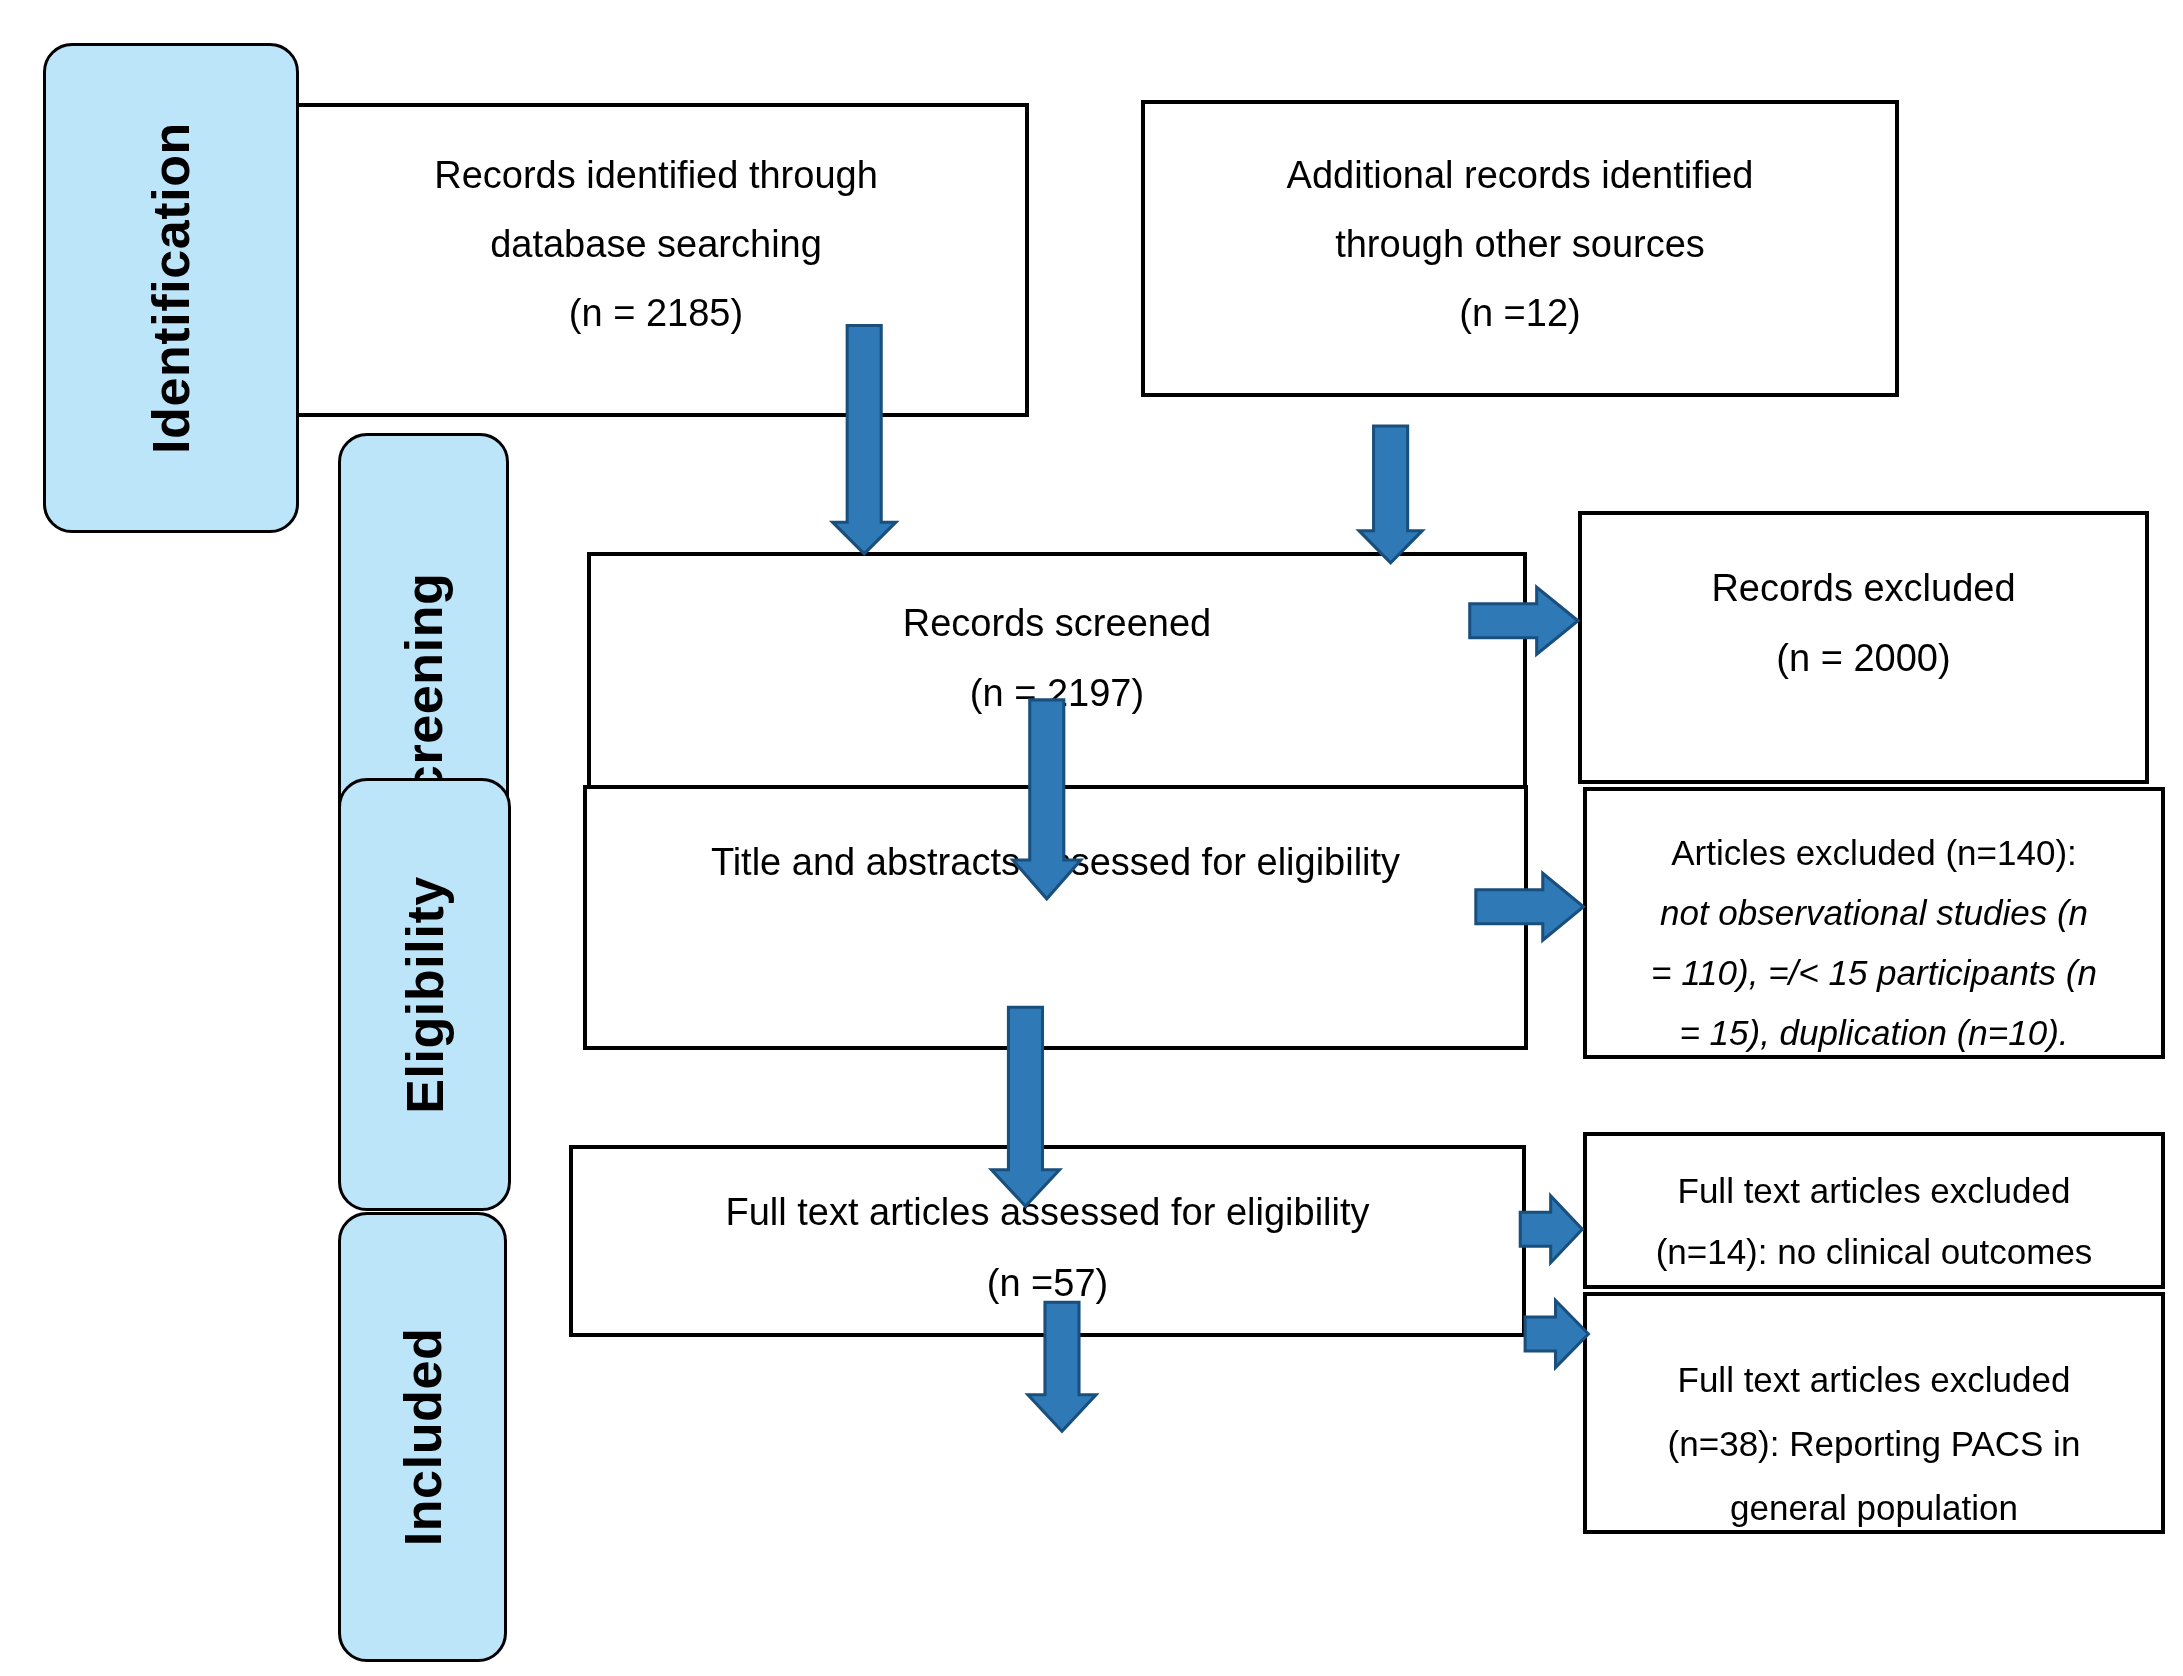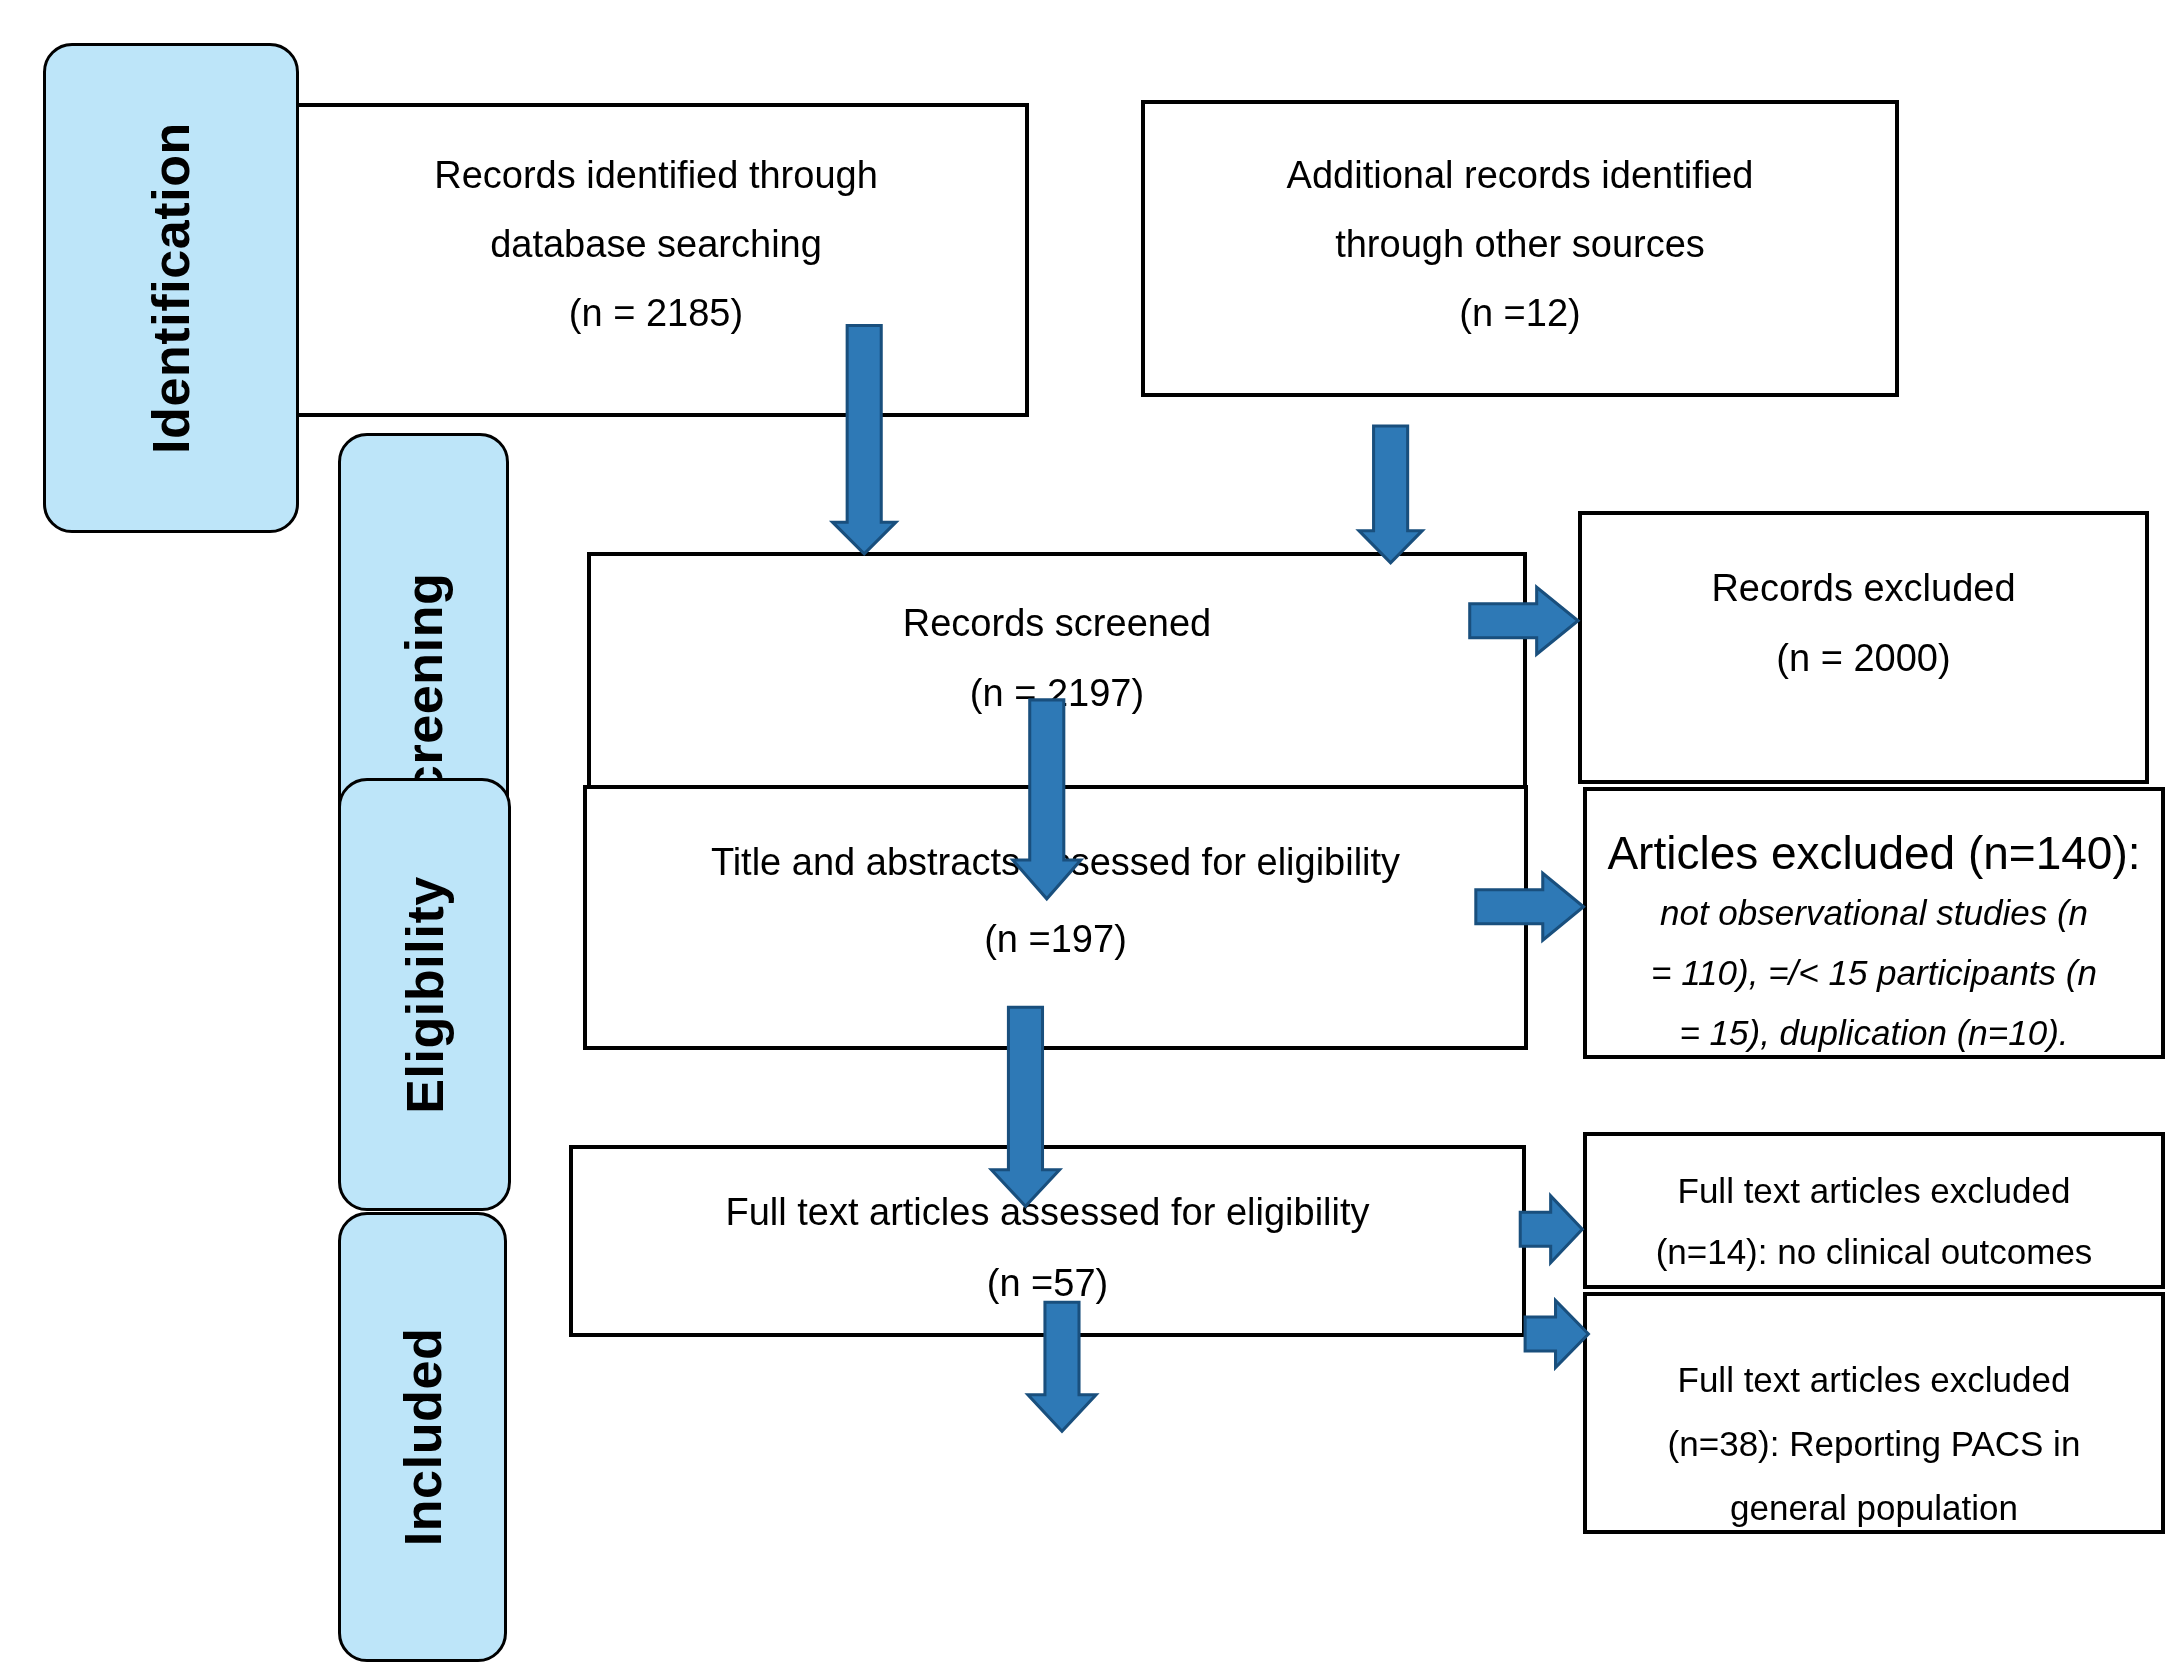--- a/index.html
+++ b/index.html
@@ -79,42 +79,41 @@
   <div class="wbox" style="left:587px;top:504px;width:940px;height:271px;margin-top:48px;">
     <div class="tlines" style="padding-top:32px;">
       <div class="tline">Records screened</div>
       <div class="tline">(n = 2197)</div>
     </div>
   </div>
 
   <div class="wbox" style="left:583px;top:785px;width:945px;height:265px;">
     <div class="tlines" style="padding-top:35px;">
       <div class="tline" style="line-height:77px;">Title and abstracts assessed for eligibility</div>
-      <div class="tline" style="line-height:77px;">(n =197)</div>
     </div>
   </div>
 
   <div class="wbox" style="left:569px;top:1145px;width:957px;height:192px;">
     <div class="tlines" style="padding-top:28px;">
       <div class="tline" style="line-height:71px;">Full text articles assessed for eligibility</div>
       <div class="tline" style="line-height:71px;">(n =57)</div>
     </div>
   </div>
 
 
   <div class="wbox" style="left:1578px;top:511px;width:571px;height:273px;">
     <div class="tlines" style="padding-top:38px;">
       <div class="tline">Records excluded</div>
       <div class="tline">(n = 2000)</div>
     </div>
   </div>
 
   <div class="wbox" style="left:1583px;top:787px;width:582px;height:272px;">
     <div class="tlines" style="padding-top:32px;">
-      <div class="tline" style="font-size:46px;line-height:60px;">Articles excluded (n=140):</div>
+      <div class="tline" style="font-size:35px;line-height:60px;">Articles excluded (n=140):</div>
       <div class="tline it" style="line-height:60px;">not observational studies (n</div>
       <div class="tline it" style="line-height:60px;">= 110), =/&lt; 15 participants (n</div>
       <div class="tline it" style="line-height:60px;">= 15), duplication (n=10).</div>
     </div>
   </div>
 
   <div class="wbox" style="left:1583px;top:1132px;width:582px;height:157px;">
     <div class="tlines" style="padding-top:24px;">
       <div class="tline" style="font-size:35px;line-height:61px;">Full text articles excluded</div>
       <div class="tline" style="font-size:35px;line-height:61px;">(n=14): no clinical outcomes</div>

